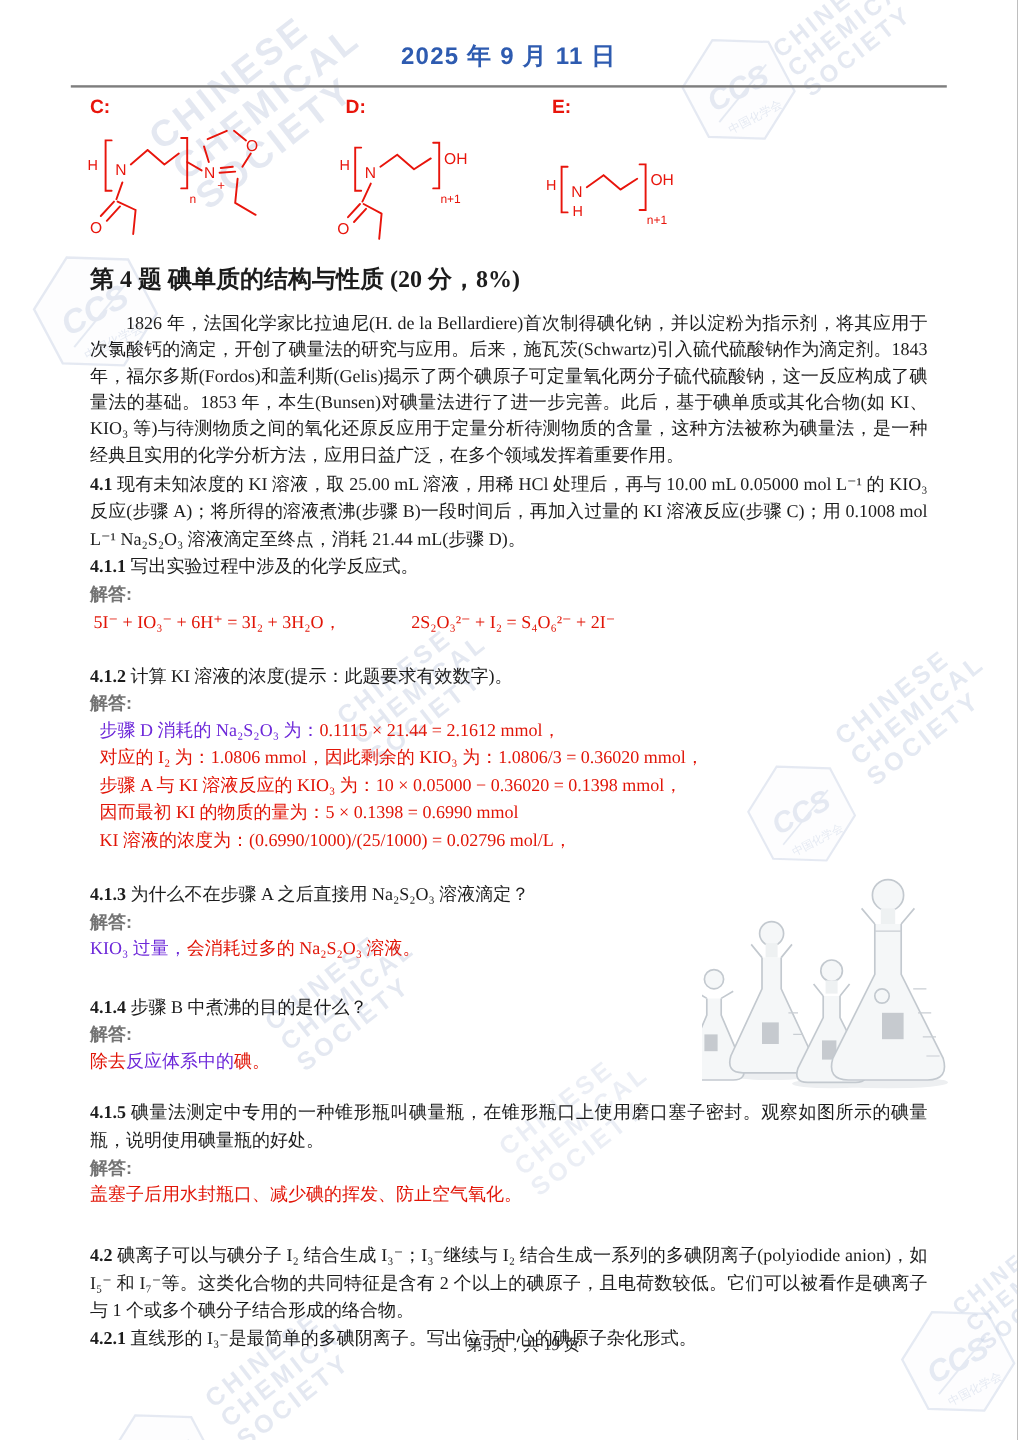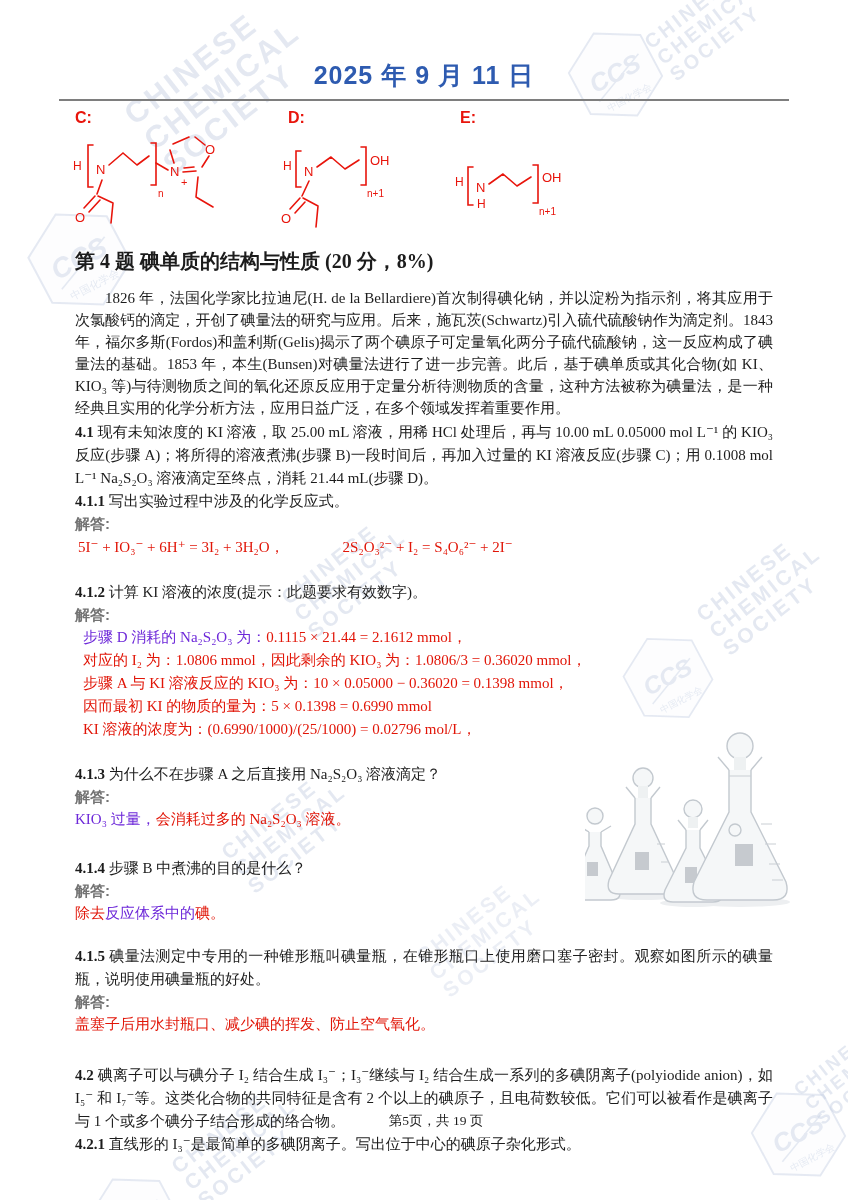--- a/index.html
+++ b/index.html
@@ -5,22 +5,22 @@
   html,body{margin:0;padding:0;background:#888;}
   .page{
     position:relative;width:848px;height:1200px;margin:0 auto;
     background:#ffffff;overflow:hidden;
     font-family:"Liberation Serif","DejaVu Serif",serif;
     color:#1c1c1c;font-size:15px;
   }
   .content{position:relative;margin:0 75px;z-index:2;}
   
   .doc-title{
-    padding-top:60px;text-align:center;font-family:"Liberation Sans","DejaVu Sans",sans-serif;
-    font-weight:bold;font-size:25px;line-height:30px;color:#2e5bb0;letter-spacing:1px;
+    padding-top:32px;text-align:center;font-family:"Liberation Sans","DejaVu Sans",sans-serif;
+    font-weight:bold;font-size:20px;line-height:30px;color:#2e5bb0;letter-spacing:1px;
   }
   .title-rule{border:none;border-top:2px solid #7e7e7e;margin:9px -16px 0 -16px;}
   
   .structures{position:relative;height:136px;margin-top:4px;}
   .struct-label{
     position:absolute;top:4px;font-family:"Liberation Sans","DejaVu Sans",sans-serif;
     font-weight:bold;font-size:16px;color:#e8150c;
   }
   .lab-c{left:0px;} .lab-d{left:213px;} .lab-e{left:385px;}
   .struct-svg{position:absolute;}

